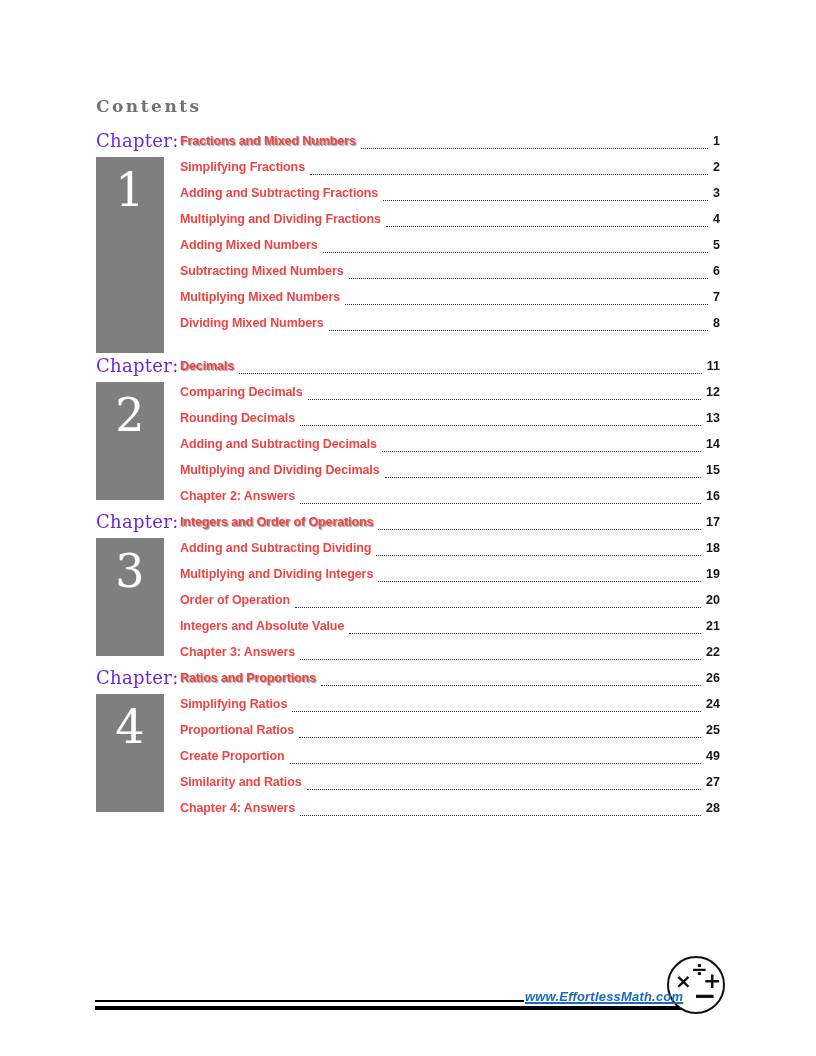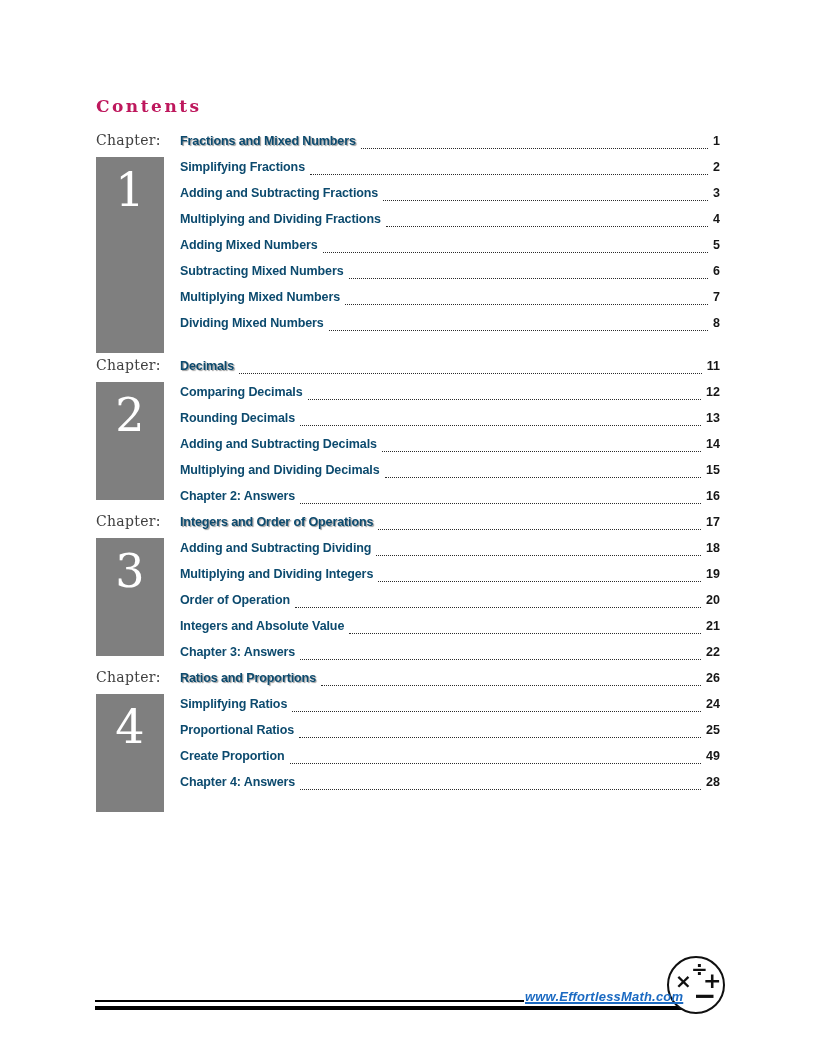--- a/index.html
+++ b/index.html
@@ -6,44 +6,44 @@
   .page {
     position:relative; width:816px; height:1056px; margin:0 auto;
     background:#ffffff; overflow:hidden;
     font-family:"Liberation Sans", sans-serif; color:#141414;
   }
 
   
   .contents-title {
     position:absolute; left:96px; top:96px; margin:0;
     font-family:"DejaVu Serif", serif; font-size:17px; font-weight:700;
-    letter-spacing:2.5px; color:#be185d;
+    letter-spacing:2.5px; color:#737373;
   }
 
   
   .toc { position:absolute; left:96px; top:128px; width:624px; }
   .group { display:flex; }
   .gutter { flex:0 0 84px; width:84px; }
   .chapter-word {
-    font-family:"DejaVu Serif", serif; font-size:14px; font-weight:400;
-    height:26px; line-height:25px; letter-spacing:0.3px; color:#404040;
+    font-family:"DejaVu Serif", serif; font-size:18px; font-weight:400;
+    height:26px; line-height:25px; letter-spacing:0.3px; color:#6d28d9;
   }
   .chapter-box {
     width:68px; background:#7f7f7f; margin-top:3px;
     display:flex; justify-content:center;
   }
   .chapter-num {
     font-family:"DejaVu Serif", serif; color:#ffffff;
     font-size:46px; line-height:1; margin-top:10px;
   }
   .entries { flex:1 1 auto; min-width:0; }
   .row { display:flex; align-items:center; height:26px; }
   .entry-title {
     font-size:12.5px; font-weight:700; letter-spacing:-0.1px;
-    white-space:nowrap; padding-right:3px; color:#0c4a6e;
+    white-space:nowrap; padding-right:3px; color:#ef4444;
   }
   .row.hdr .entry-title { text-shadow:1.2px 1.2px 1px #9b9b9b; }
   .leader-dots {
     flex:1 1 auto; height:14px; margin:0 2px;
     border-bottom:1.8px dotted #2b2b2b;
   }
   .entry-page {
     font-size:12.5px; font-weight:700; padding-left:3px; color:#161616;
     text-align:right;
   }
@@ -231,20 +231,25 @@
             <span class="entry-title">Proportional Ratios</span>
             <span class="leader-dots"></span>
             <span class="entry-page">25</span>
           </div>
           <div class="row">
             <span class="entry-title">Create Proportion</span>
             <span class="leader-dots"></span>
             <span class="entry-page">49</span>
           </div>
           <div class="row">
+            <span class="entry-title">Similarity and Ratios</span>
+            <span class="leader-dots"></span>
+            <span class="entry-page">27</span>
+          </div>
+          <div class="row">
             <span class="entry-title">Chapter 4: Answers</span>
             <span class="leader-dots"></span>
             <span class="entry-page">28</span>
           </div>
         </div>
       </div>
     </div>
 
   <div class="rule-thin"></div>
   <div class="rule-thick"></div>

